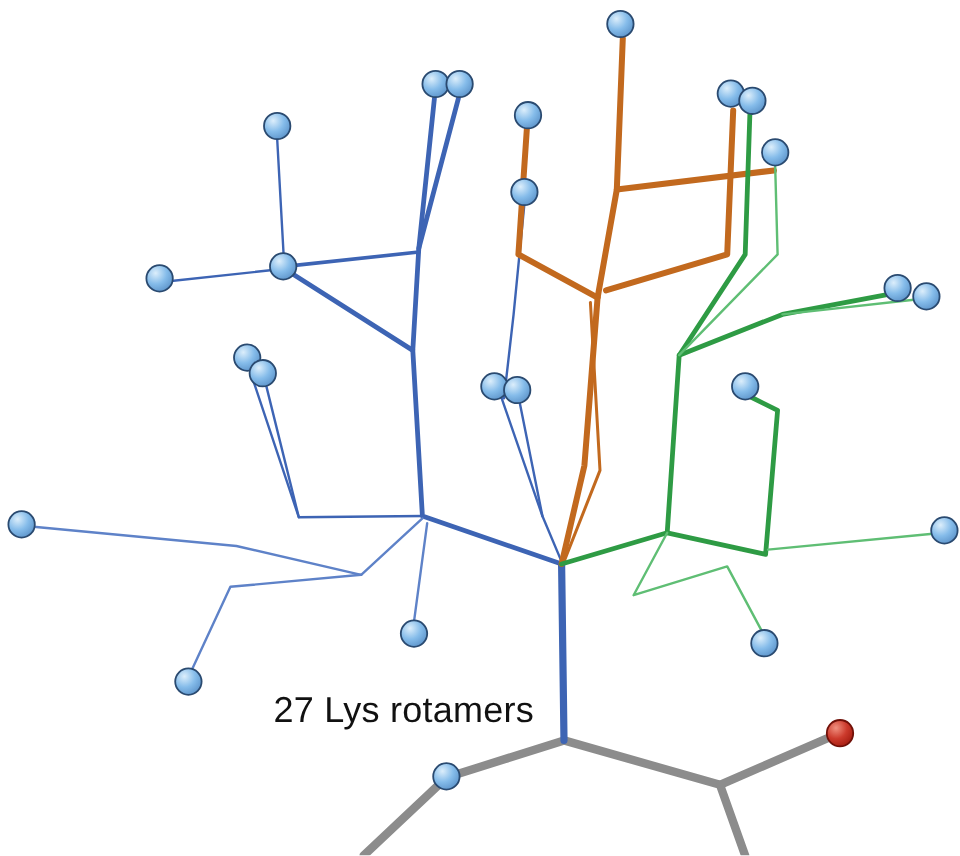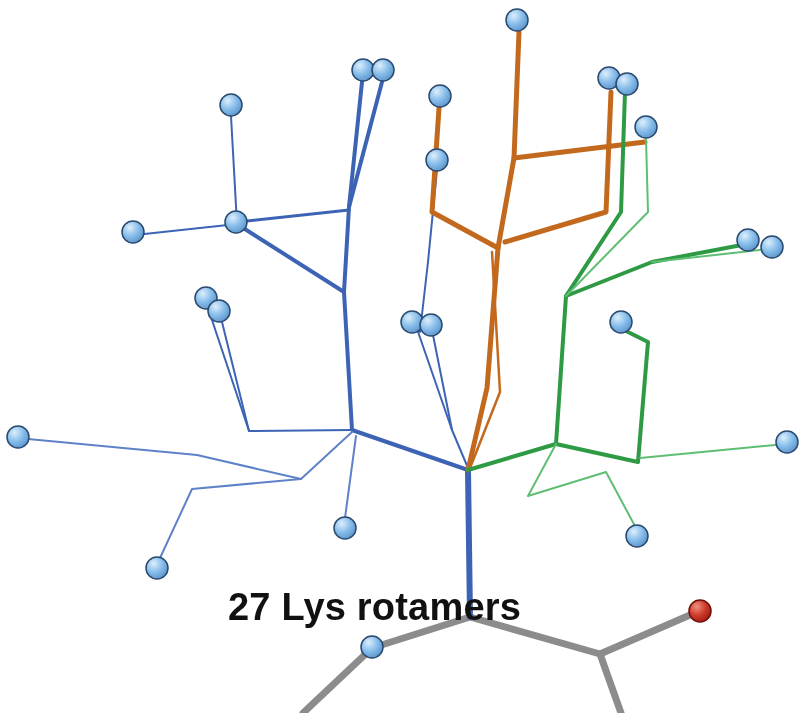--- a/index.html
+++ b/index.html
@@ -17,28 +17,27 @@
   }
   #mol-svg {
     position: absolute;
     left: 0;
     top: 0;
     display: block;
   }
   .rotamer-label {
     position: absolute;
     left: 228px;
-    top: 590px;
-    font-size: 38px;
+    top: 576px;
+    font-size: 30px;
     line-height: 34px;
     color: #111111;
     letter-spacing: 0.2px;
     white-space: nowrap;
     user-select: none;
-    font-weight: bold;
   }
 </style>
 </head>
 <body>
 
 <div id="stage">
   <svg id="mol-svg" width="800" height="713" viewBox="0 0 800 713">
     <defs>
       <radialGradient id="gradN" cx="35%" cy="30%" r="75%">
         <stop offset="0%" stop-color="#DCEEFB"></stop>

